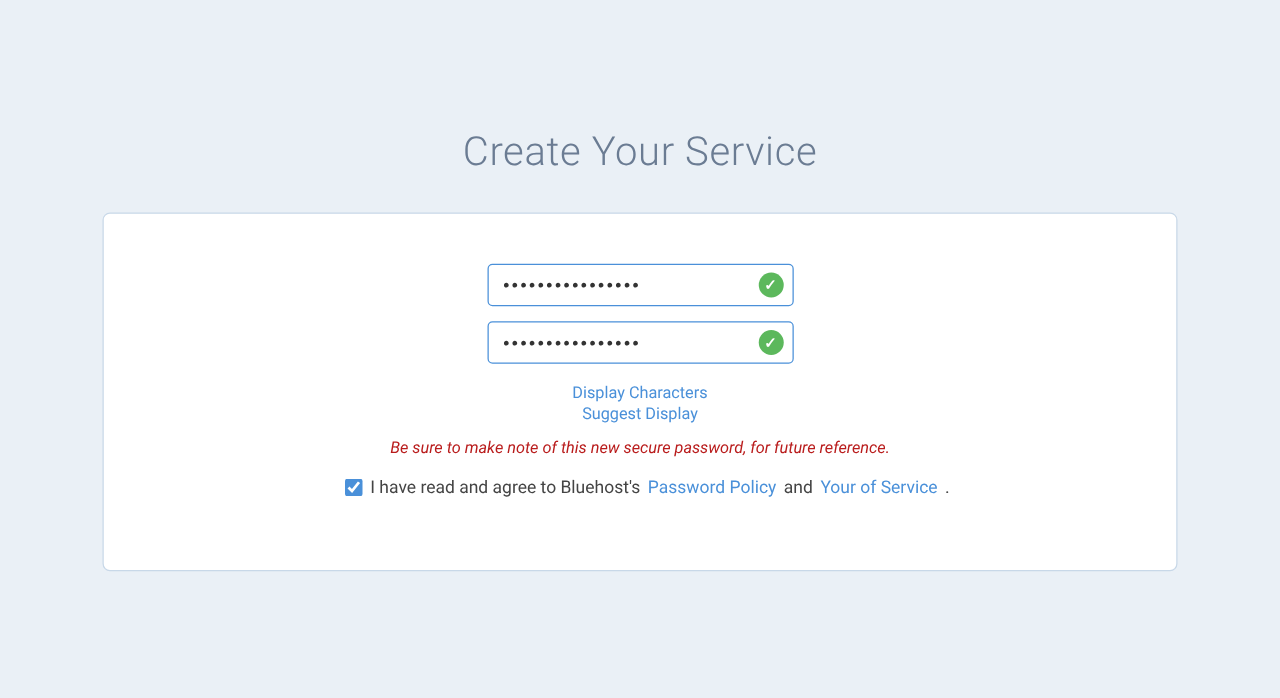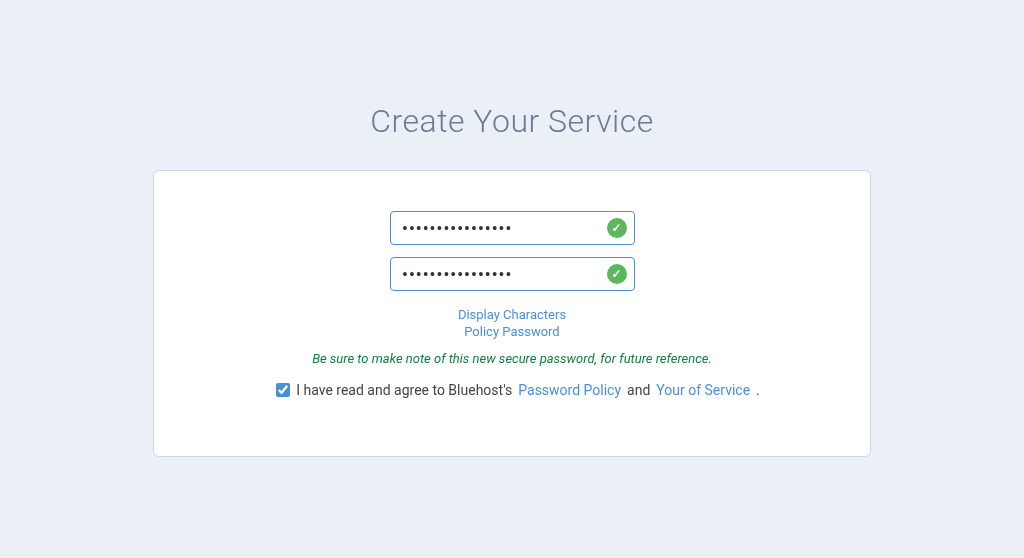--- a/index.html
+++ b/index.html
@@ -25,21 +25,21 @@
       font-weight: 300;
       color: #6b7c93;
       margin-bottom: 30px;
       letter-spacing: 0.5px;
     }
 
     .card {
       background: #ffffff;
       border: 1px solid #c8d8e8;
       border-radius: 6px;
-      width: 718px;
+      width: 860px;
       padding: 40px 20px;
       display: flex;
       flex-direction: column;
       align-items: center;
     }
 
     .form-section {
       display: flex;
       flex-direction: column;
       align-items: center;
@@ -96,21 +96,21 @@
 
     .link-item {
       color: #4a90d9;
       font-size: 13px;
       text-decoration: none;
       margin-bottom: 2px;
       cursor: pointer;
     }
 
     .warning-text {
-      color: #15803d;
+      color: #b91c1c;
       font-style: italic;
       font-size: 13px;
       margin-bottom: 16px;
       text-align: left;
     }
 
     .agree-row {
       display: flex;
       align-items: center;
       font-size: 14px;
@@ -158,21 +158,21 @@
       <span class="check-icon"></span>
     </div>
 
     <div class="input-row">
       <input class="password-input" type="password" value="aaaaaaaaaaaaaaaa" placeholder="••••••••••••••••" style="">
       <span class="check-icon"></span>
     </div>
 
     <div class="links-row">
       <a class="link-item" href="#">Display Characters</a>
-      <a class="link-item" href="#">Policy Password</a>
+      <a class="link-item" href="#">Suggest Display</a>
     </div>
 
     <p class="warning-text">Be sure to make note of this new secure password, for future reference.</p>
 
     <div class="agree-row">
       <input type="checkbox" checked="" style="">
       <span>I have read and agree to Bluehost's </span>
       <a class="agree-link" href="#">Password Policy</a>
       <span> and </span>
       <a class="agree-link" href="#">Your of Service</a>

